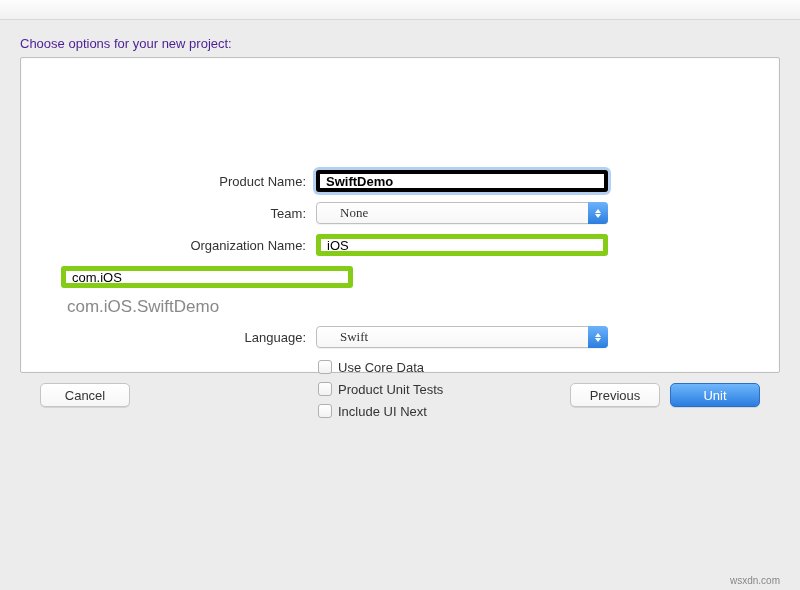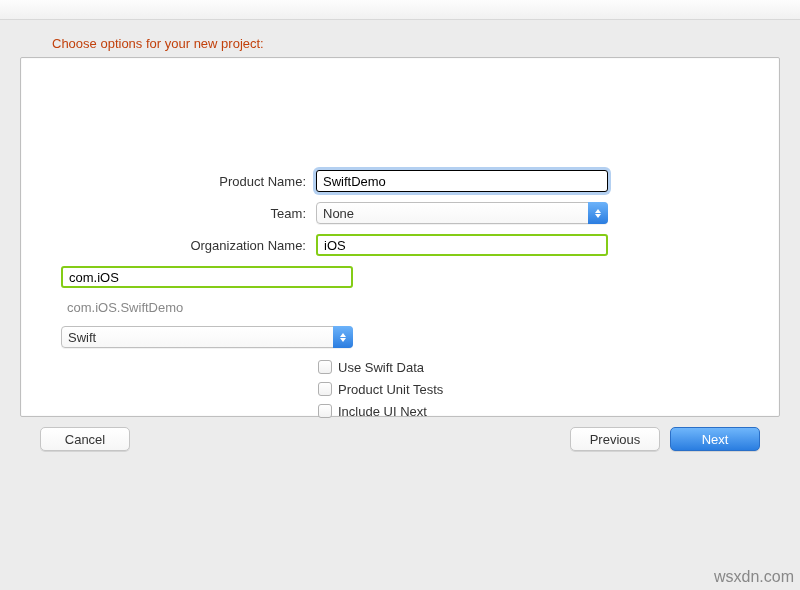--- a/index.html
+++ b/index.html
@@ -20,29 +20,28 @@
     .toolbar {
       height: 8px;
       background: #ececec;
     }
     .content-wrap {
       background: #ececec;
       padding: 8px 20px 4px 20px;
     }
     .heading {
       font-size: 13px;
-      color: #c2410c;
+      color: #4c1d95;
       margin-bottom: 6px;
-      margin-left: 32px;
     }
     .panel {
       background: #fff;
       border: 1px solid #bfbfbf;
       border-radius: 2px;
-      height: 360px;
+      height: 316px;
       box-shadow: inset 0 0 0 1px rgba(0,0,0,0.02);
       padding-top: 110px;
       padding-left: 40px;
     }
     .row {
       display: flex;
       align-items: center;
       margin-bottom: 6px;
       height: 26px;
     }
@@ -50,48 +49,50 @@
     .label {
       width: 255px;
       text-align: right;
       padding-right: 10px;
       color: #333;
       font-size: 13px;
     }
     .field {
       width: 292px;
       height: 22px;
-      border: 2px solid #84cc16;
+      border: 5px solid #84cc16;
       border-radius: 3px;
       padding: 0 6px;
       font-size: 13px;
       background: #fff;
       outline: none;
     }
     .field.focused {
-      border: 1px solid #000000;
+      border: 4px solid #000000;
       box-shadow: 0 0 0 3px rgba(88,150,224,0.45);
+      font-weight: bold;
     }
     .select-wrap {
       position: relative;
       width: 292px;
       height: 22px;
     }
     .select {
       width: 100%;
       height: 22px;
       border: 1px solid #bfbfbf;
       border-radius: 4px;
-      padding: 0 6px;
+      padding: 0 23px;
       font-size: 13px;
       background: linear-gradient(#ffffff, #f7f7f7);
       display: flex;
       align-items: center;
       cursor: default;
       box-shadow: 0 1px 0 rgba(0,0,0,0.05);
+      font-family: Liberation Serif, serif;
     }
     .select-arrow {
       position: absolute;
       right: 0;
       top: 0;
       width: 20px;
       height: 22px;
       background: linear-gradient(#6cb3fa, #2b7de0);
       border-top-right-radius: 4px;
       border-bottom-right-radius: 4px;
@@ -105,21 +106,21 @@
     .select-arrow::after {
       content: "";
       width: 0; height: 0;
       border-left: 3.5px solid transparent;
       border-right: 3.5px solid transparent;
     }
     .select-arrow::before { border-bottom: 4px solid #fff; }
     .select-arrow::after  { border-top: 4px solid #fff; }
     .static-value {
       color: #888;
-      font-size: 13px;
+      font-size: 17px;
       padding-left: 6px;
     }
     .checks {
       margin-left: 255px;
       margin-top: 6px;
     }
     .check-row {
       display: flex;
       align-items: center;
       height: 22px;
@@ -156,23 +157,23 @@
       text-align: right;
     }
     .btn.primary {
       background: linear-gradient(#6fb6fb, #2a7de0);
       border: 1px solid #2a6fc7;
       color: #fff;
     }
     .spacer { flex: 1; }
     .watermark {
       position: fixed;
-      right: 6px;
+      right: 20px;
       bottom: 4px;
-      font-size: 16px;
+      font-size: 10px;
       color: #888;
     }
   </style>
 </head>
 <body>
 
 <div class="titlebar"></div>
 <div class="toolbar"></div>
 
 <div class="content-wrap">
@@ -202,32 +203,33 @@
 
     <div class="row">
       <input class="field" value="com.iOS" style="">
     </div>
 
     <div class="row static">
       <div class="static-value">com.iOS.SwiftDemo</div>
     </div>
 
     <div class="row">
+      <div class="label">Language:</div>
       <div class="select-wrap">
         <div class="select">
             <span>Swift</span>
           </div>
         <div class="select-arrow"></div>
       </div>
     </div>
 
     <div class="checks">
       <div class="check-row">
         <div class="checkbox"></div>
-        <span>Use Swift Data</span>
+        <span>Use Core Data</span>
       </div>
       <div class="check-row">
         <div class="checkbox"></div>
         <span>Product Unit Tests</span>
       </div>
       <div class="check-row">
         <div class="checkbox"></div>
         <span>Include UI Next</span>
       </div>
     </div>
@@ -236,18 +238,18 @@
 
   <div class="footer">
     <div class="btn">
         <span>Cancel</span>
       </div>
     <div class="spacer"></div>
     <div class="btn" style="margin-right:10px">
         <span>Previous</span>
       </div>
     <div class="btn primary">
-        <span>Next</span>
+        <span>Unit</span>
       </div>
   </div>
 </div>
 
 <div class="watermark">wsxdn.com</div>
 
 </body></html>

